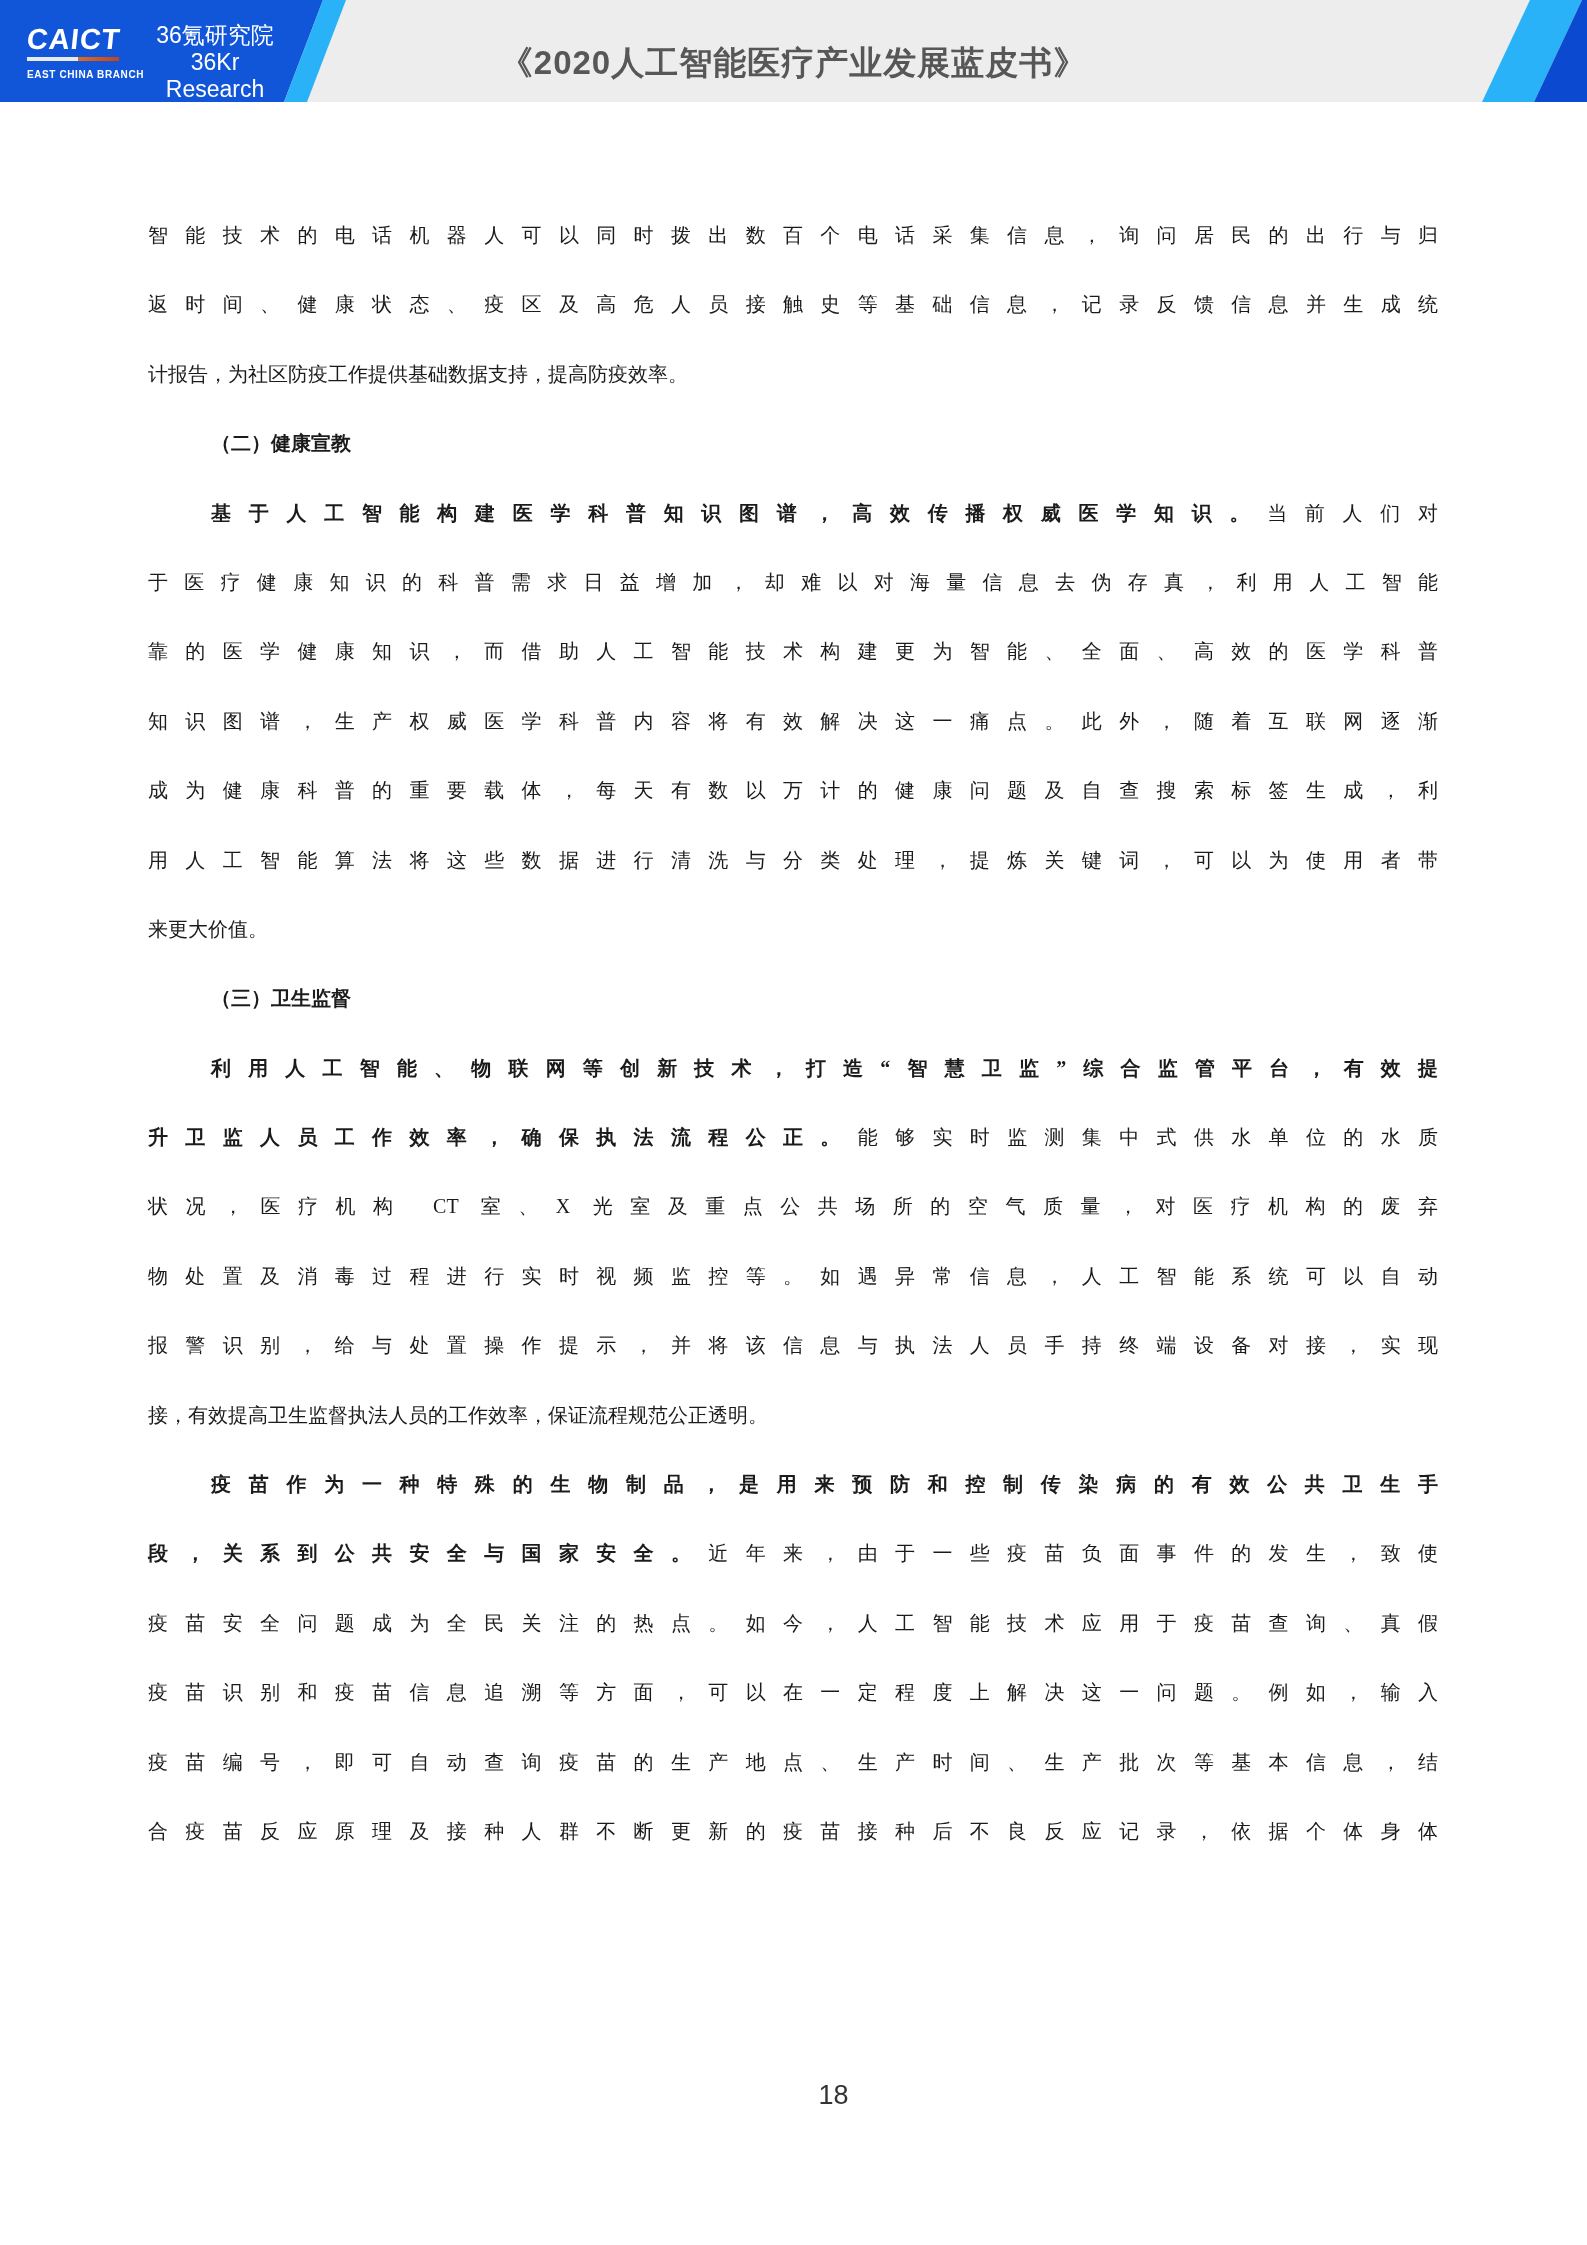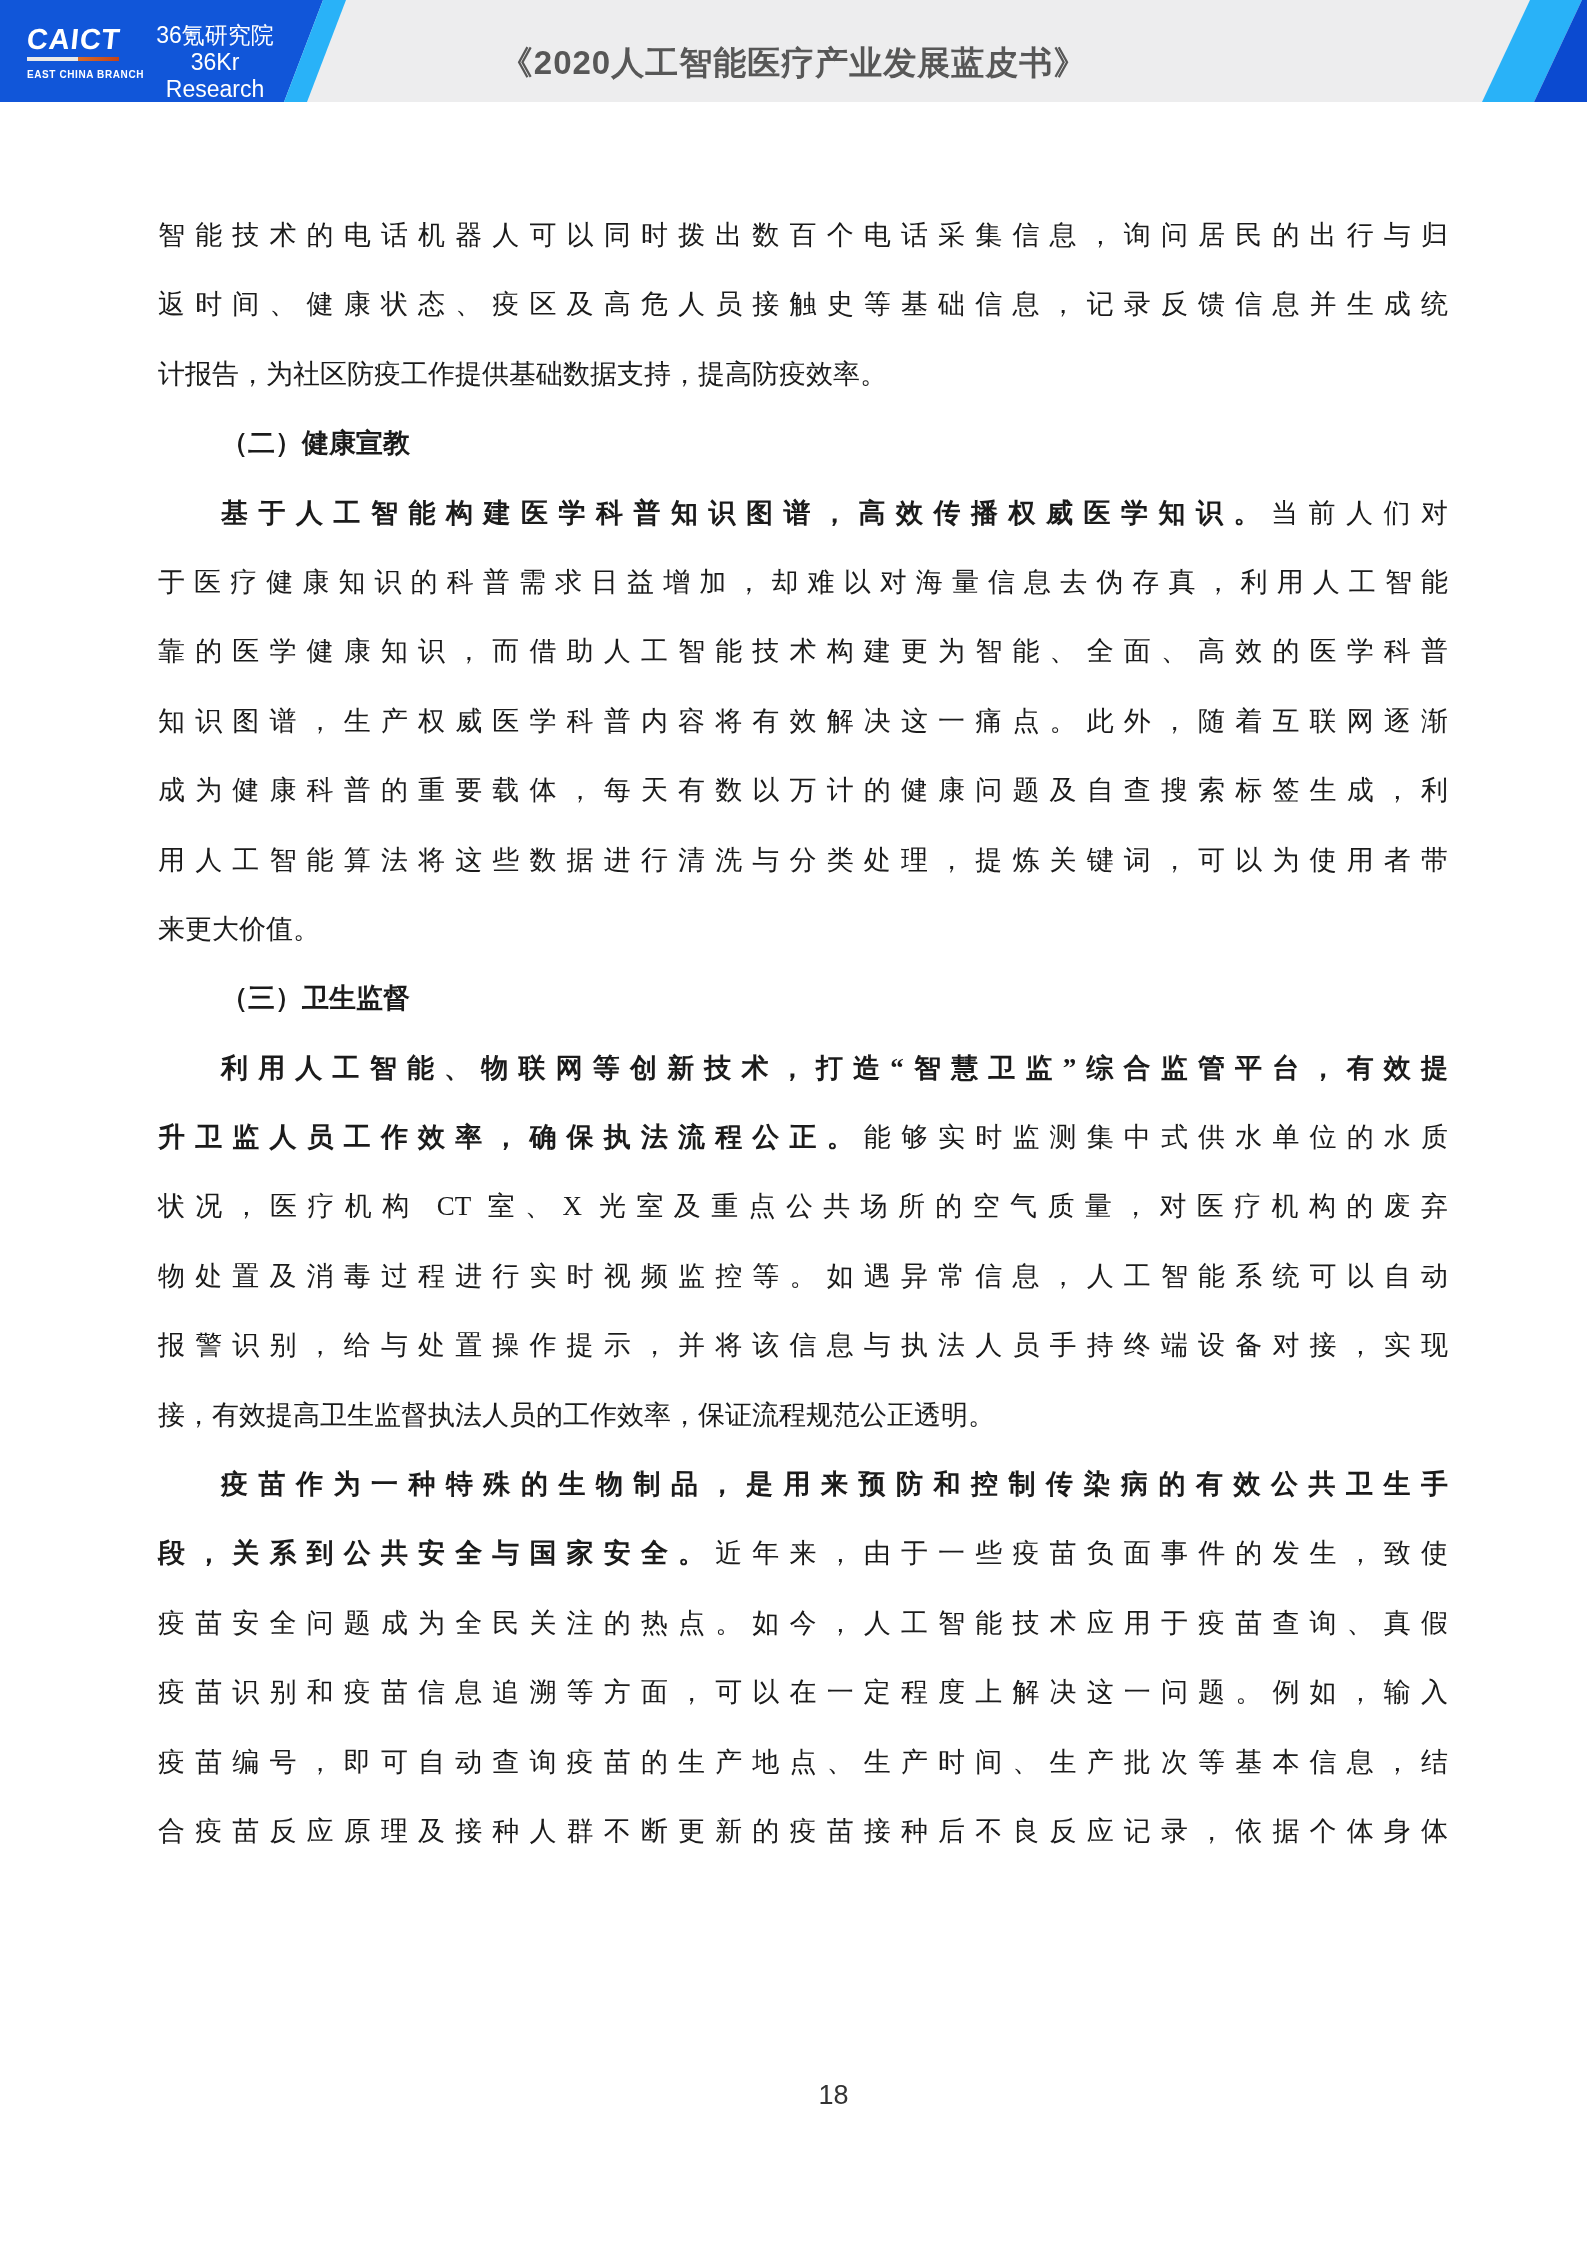--- a/index.html
+++ b/index.html
@@ -25,22 +25,22 @@
   .logo-sub   { margin-top:8px; font-size:10px; font-weight:bold; letter-spacing:0.6px; white-space:nowrap; }
 
   .org { position:absolute; left:140px; top:22px; width:150px; text-align:center; color:#ffffff;
          font-family:"Liberation Sans","DejaVu Sans",sans-serif; font-size:23px; line-height:27px; font-weight:400; }
 
   .doc-title { position:absolute; left:0; top:0; width:1587px; height:102px; line-height:98px;
                text-align:center; font-weight:bold; font-size:33px; color:var(--title-gray,#575757);
                font-family:"Liberation Sans","DejaVu Sans",sans-serif; letter-spacing:1px;margin-top:14px; }
 
   
-  .doc-body { position:absolute; left:158px; top:201px; width:1290px;
-              font-size:27px; line-height:69.4px; color:var(--body-text,#1b1b1b); }
+  .doc-body { position:absolute; left:148px; top:201px; width:1290px;
+              font-size:20px; line-height:69.4px; color:var(--body-text,#1b1b1b); }
   .line { height:69.4px; text-align:justify; white-space:nowrap; }
   .line.j  { text-align-last:justify; }
   .line.nj { text-align-last:left; }
   .line.ind{ padding-left:63px; }
   .b { font-weight:bold; }
   .heading .line { font-weight:bold; }
 
   
   .pagenum { position:absolute; left:0; top:2080px; width:1587px; text-align:center;
              font-size:27px; color:#333333; font-family:"Liberation Sans","DejaVu Sans",sans-serif;padding-left:40px; }

